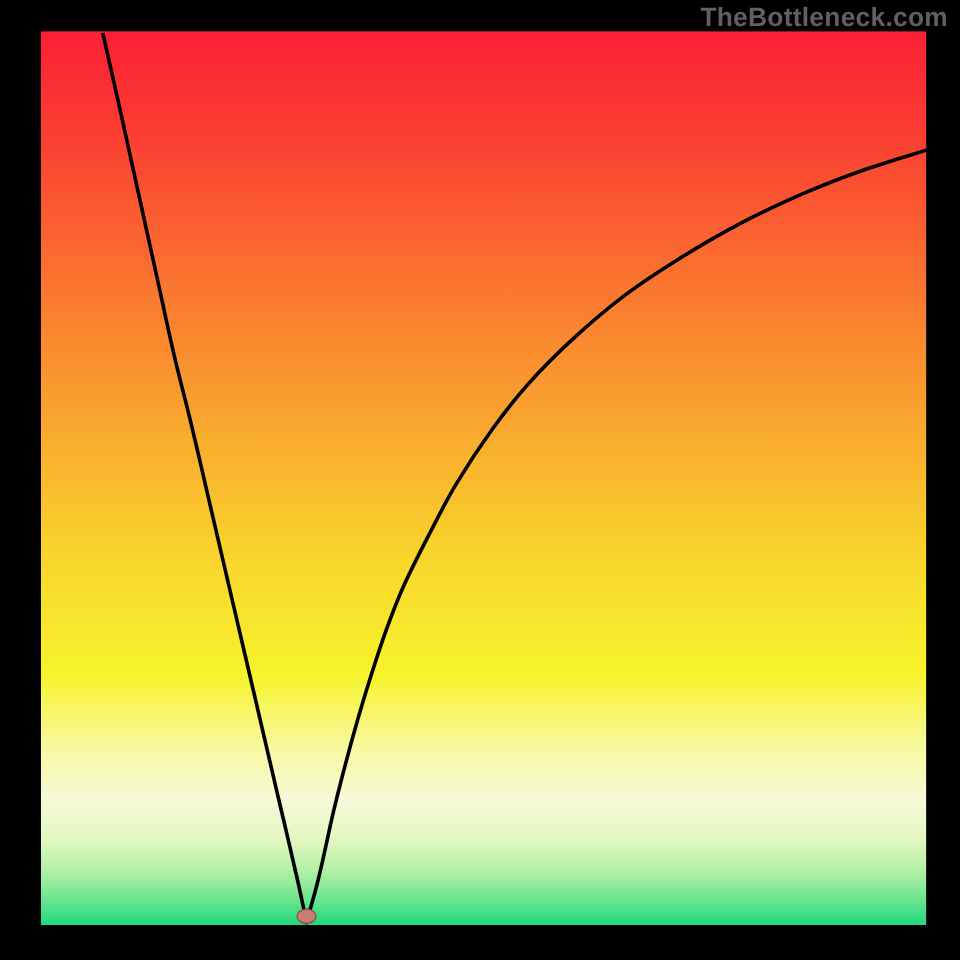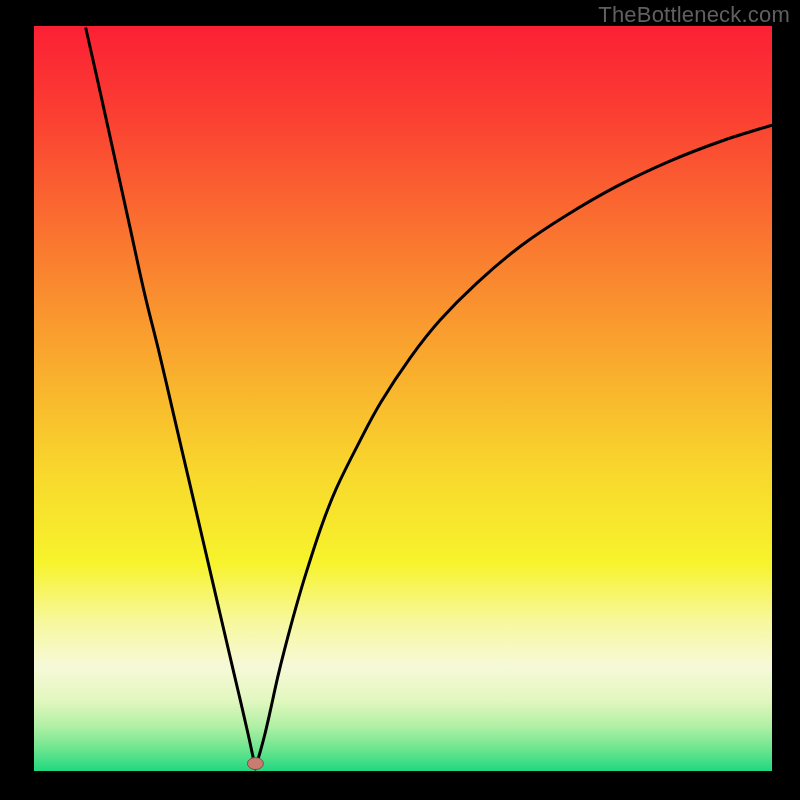--- a/index.html
+++ b/index.html
@@ -16,21 +16,21 @@
     width: 800px;
     height: 800px;
     background: #000;
   }
   .watermark {
     position: absolute;
     top: 2px;
     right: 10px;
     color: #606060;
     font-size: 22px;
-    font-weight: 400;
+    font-weight: 700;
     letter-spacing: 0.2px;
     user-select: none;
   }
   .plot-outer {
     position: absolute;
     left: 34px;
     top: 26px;
     width: 738px;
     height: 745px;
     background: #000;

